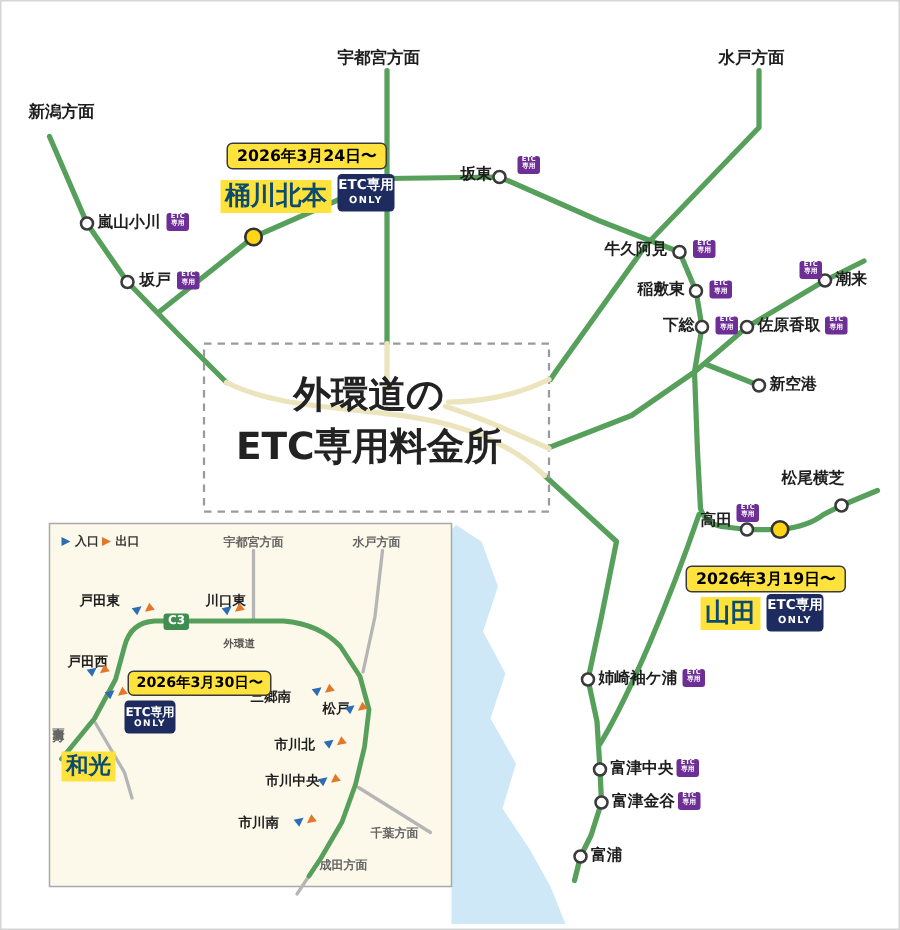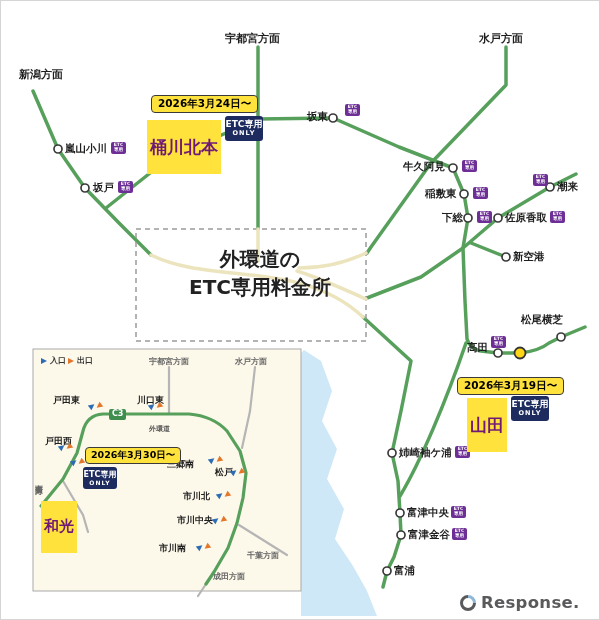--- a/index.html
+++ b/index.html
@@ -11,25 +11,25 @@
   .badge-s{position:absolute;width:15px;height:12px;background:#6d2f96;border-radius:2px;color:#fff;
            font-weight:700;display:flex;flex-direction:column;align-items:center;justify-content:center;line-height:1.1;}
   .badge-s span{font-size:4.5px;}
   .badge-l{position:absolute;width:38px;height:25px;background:#1d2b5f;border-radius:3px;color:#fff;font-weight:700;
            display:flex;flex-direction:column;align-items:center;justify-content:center;line-height:1.2;text-align:center;}
   .badge-l .b1{font-size:9px;}
   .badge-l .b2{font-size:6.5px;letter-spacing:1px;}
   .badge-l.sm{width:34px;height:22px;}
   .badge-l.sm .b1{font-size:8px;}
   .badge-l.sm .b2{font-size:6px;}
-  .hl{position:absolute;font-weight:700;color:#701a75;background:#ffe33c;padding:16px 3px;line-height:1.3;white-space:nowrap;}
+  .hl{position:absolute;font-weight:700;color:#0c4a6e;background:#ffe33c;padding:0 3px;line-height:1.3;white-space:nowrap;}
   .pill{position:absolute;background:#ffe33c;border:1px solid #3a3a3a;border-radius:4px;font-weight:700;color:#000;
         padding:1px 6px;font-size:10.5px;white-space:nowrap;}
   .pill.sm{font-size:9.5px;padding:1px 5px;}
-  .callout{position:absolute;left:144px;top:244px;width:230px;text-align:center;font-size:20px;font-weight:700;
+  .callout{position:absolute;left:130px;top:244px;width:230px;text-align:center;font-size:25px;font-weight:700;
            color:#222;line-height:1.4;}
   .callout span{display:block;}
   .ilbl{position:absolute;font-size:9px;font-weight:700;color:#1e1e1e;white-space:nowrap;}
   .tdir{position:absolute;font-size:8px;font-weight:700;color:#666;white-space:nowrap;}
   .tdir.vert{writing-mode:vertical-rl;}
   .shield{position:absolute;background:#3f8d4f;color:#fff;font-size:8px;font-weight:700;border-radius:2px;
           padding:1px 3px;line-height:1.1;}
   .roadname{position:absolute;font-size:7px;font-weight:700;color:#555;white-space:nowrap;}
   .tris{position:absolute;display:flex;gap:1px;align-items:center;}
   .tri{width:0;height:0;border-style:solid;display:inline-block;}
@@ -273,21 +273,14 @@
       <i class="tri out"></i>
     </div>
 
   <div class="pill sm" style="left:84px;top:446px;">2026年3月30日〜</div>
   <div class="hl" style="left:40px;top:468px;font-size:15px;margin-top:32px;">和光</div>
   <div class="badge-l sm" style="left:82px;top:466px;">
     <span class="b1">ETC専用</span>
       <span class="b2">ONLY</span>
   </div>
 
-  <div class="logo">
-    <svg width="18" height="18" viewBox="0 0 18 18">
-      <path d="M9,2.5 A6.5,6.5 0 0 1 15.5,9" fill="none" stroke="#8fb8d8" stroke-width="3"></path>
-      <path d="M15.5,9 A6.5,6.5 0 1 1 9,2.5" fill="none" stroke="#595a5c" stroke-width="3"></path>
-    </svg>
-    <span>Response.</span>
-  </div>
 
 </div>
 
 </body></html>

